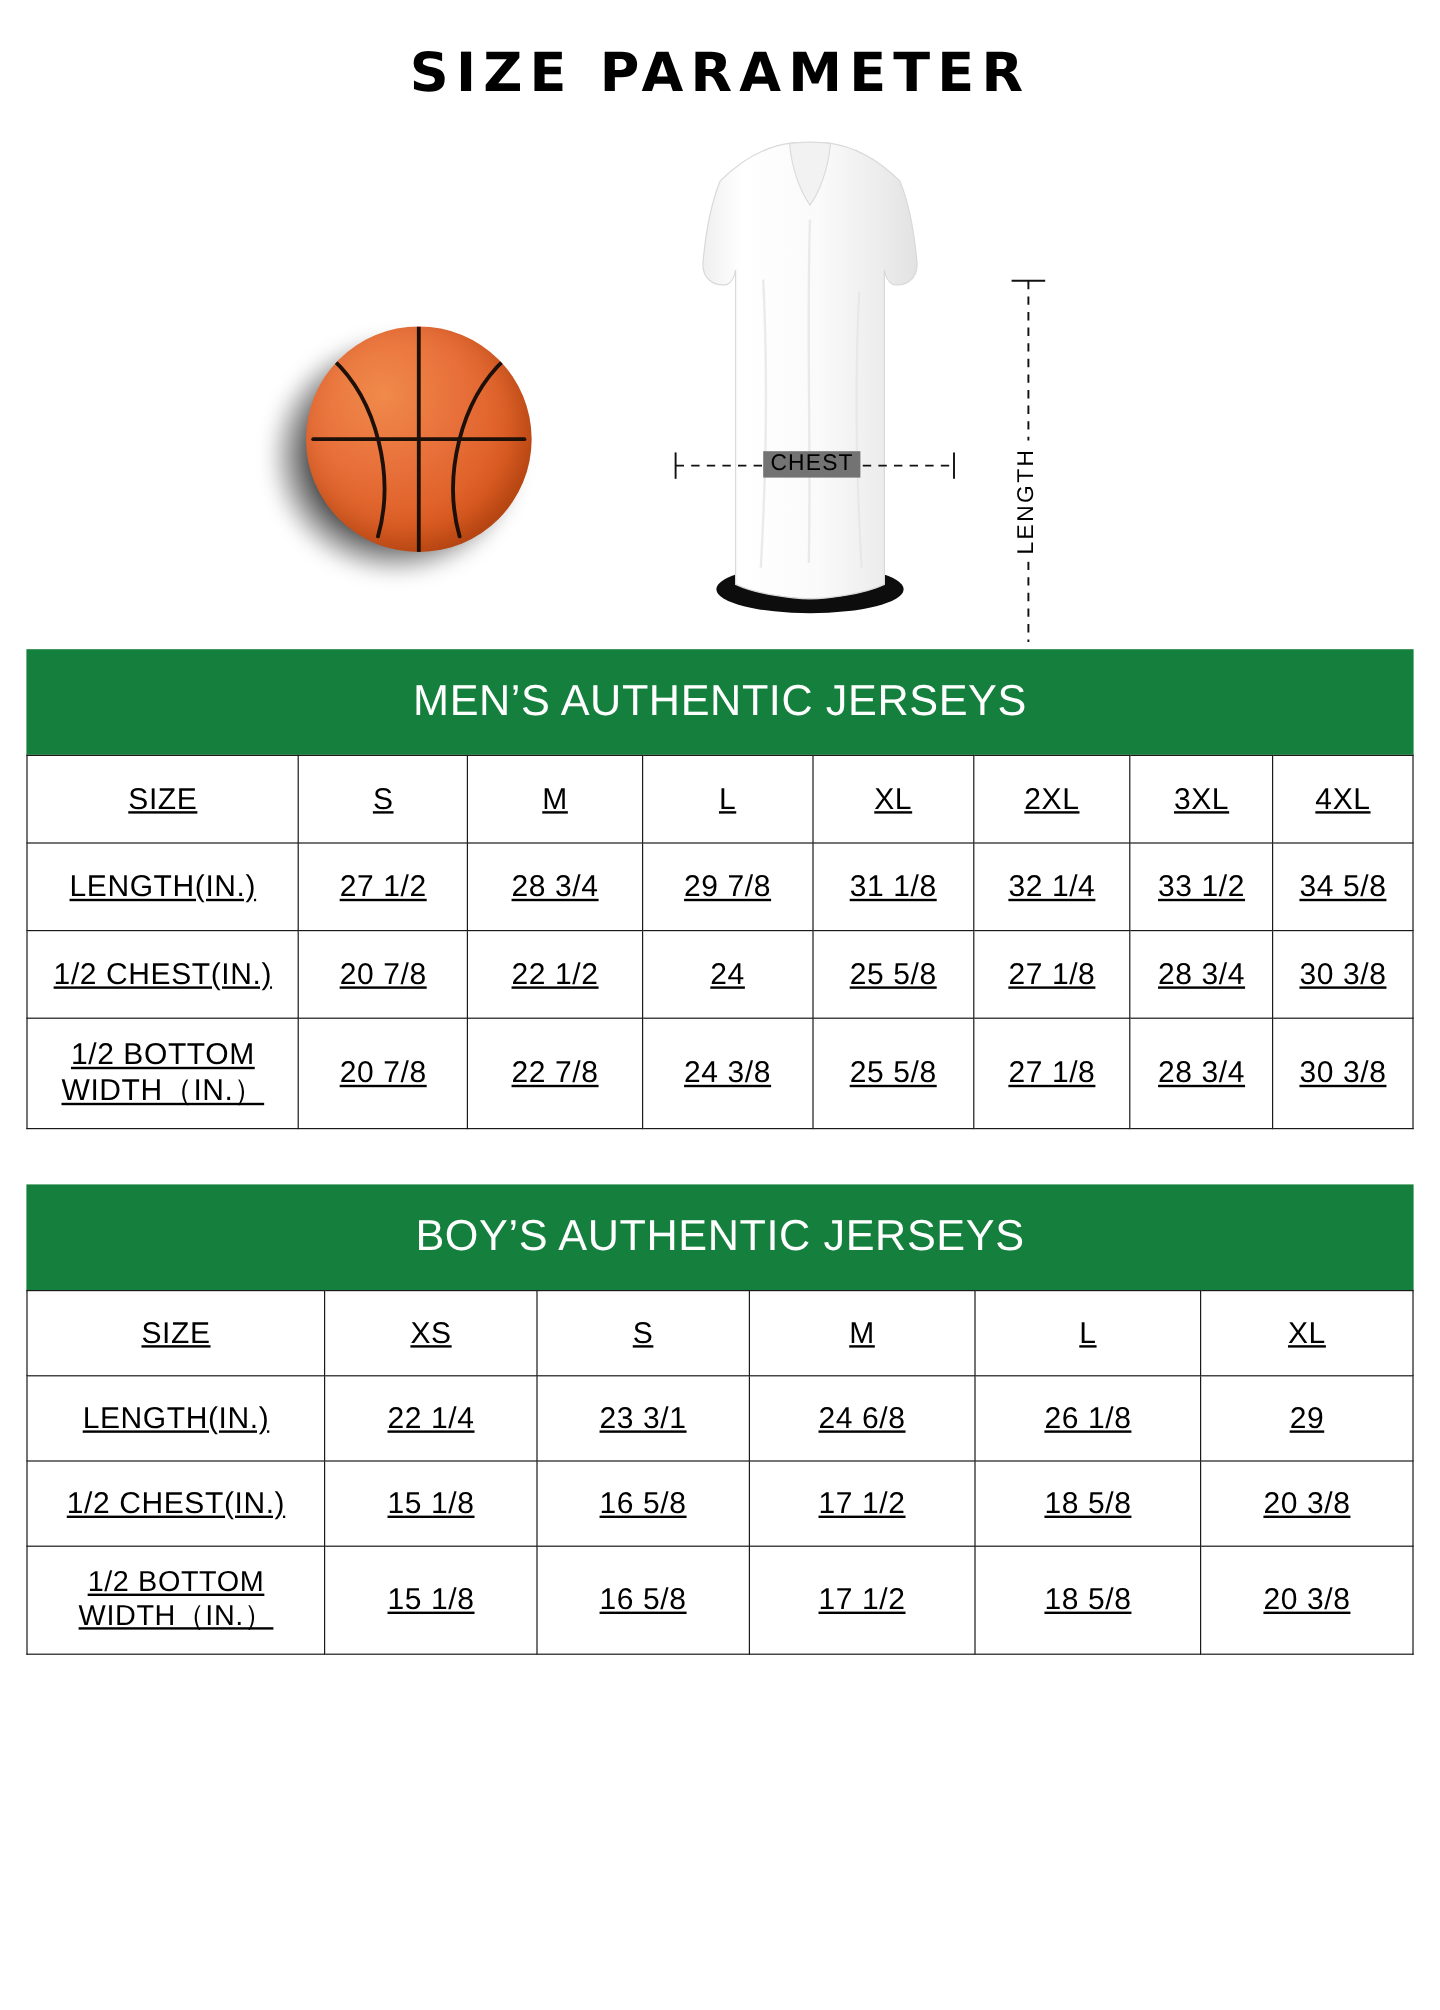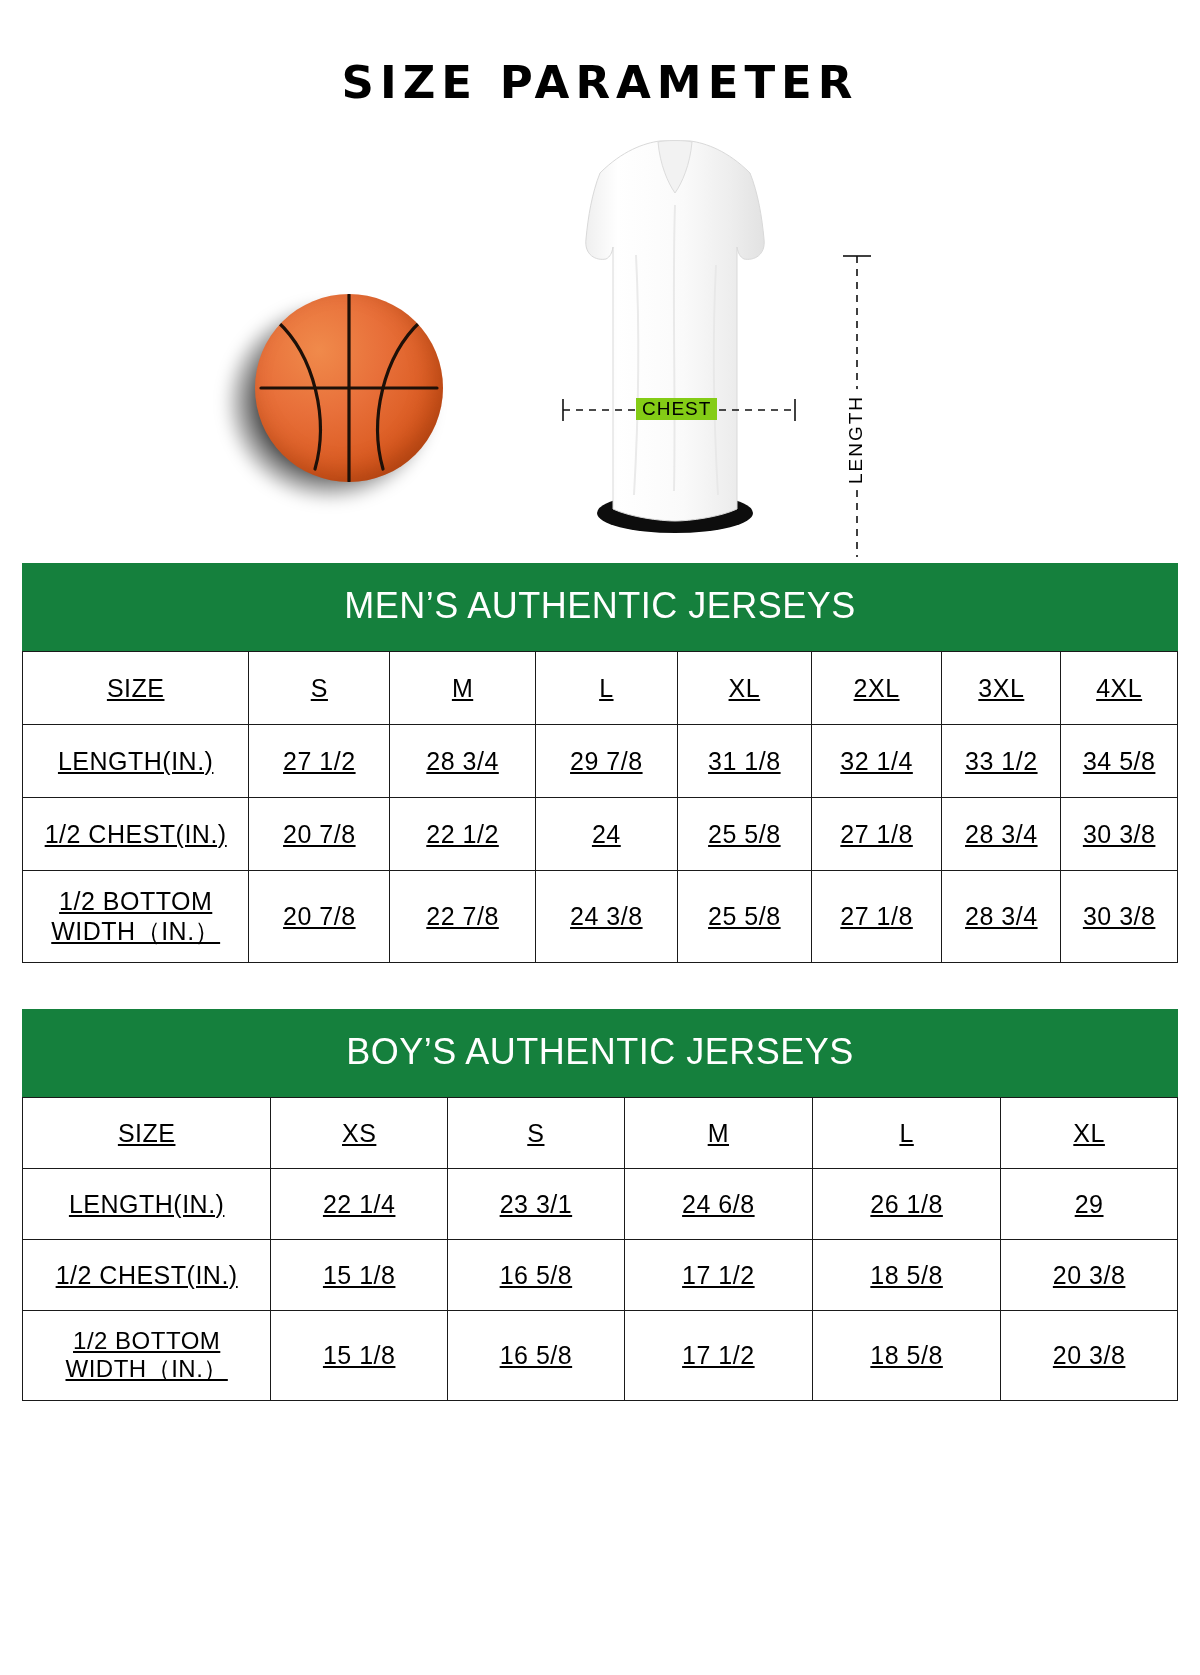--- a/index.html
+++ b/index.html
@@ -16,21 +16,21 @@
     overflow: hidden;
   }
 
   
   .page-title {
     text-align: center;
     font-family: "DejaVu Sans", sans-serif;
     font-weight: 700;
     font-size: 45px;
     letter-spacing: 6px;
-    padding-top: 60px;
+    padding-top: 38px;
     line-height: 1;
   }
 
   
   .illustration {
     position: relative;
     height: 430px;
     margin-top: 22px;
   }
 
@@ -73,21 +73,21 @@
     width: 270px;
     height: 400px;
   }
   .jersey-wrap svg { display: block; }
 
   
   .chest-label {
     position: absolute;
     left: 636px;
     top: 271px;
-    background: #84cc16;
+    background: #737373;
     padding: 0 6px;
     font-size: 19px;
     letter-spacing: 1px;
     font-family: "Liberation Sans", sans-serif;
   }
   .length-label {
     position: absolute;
     left: 845px;
     top: 262px;
     font-size: 19px;

